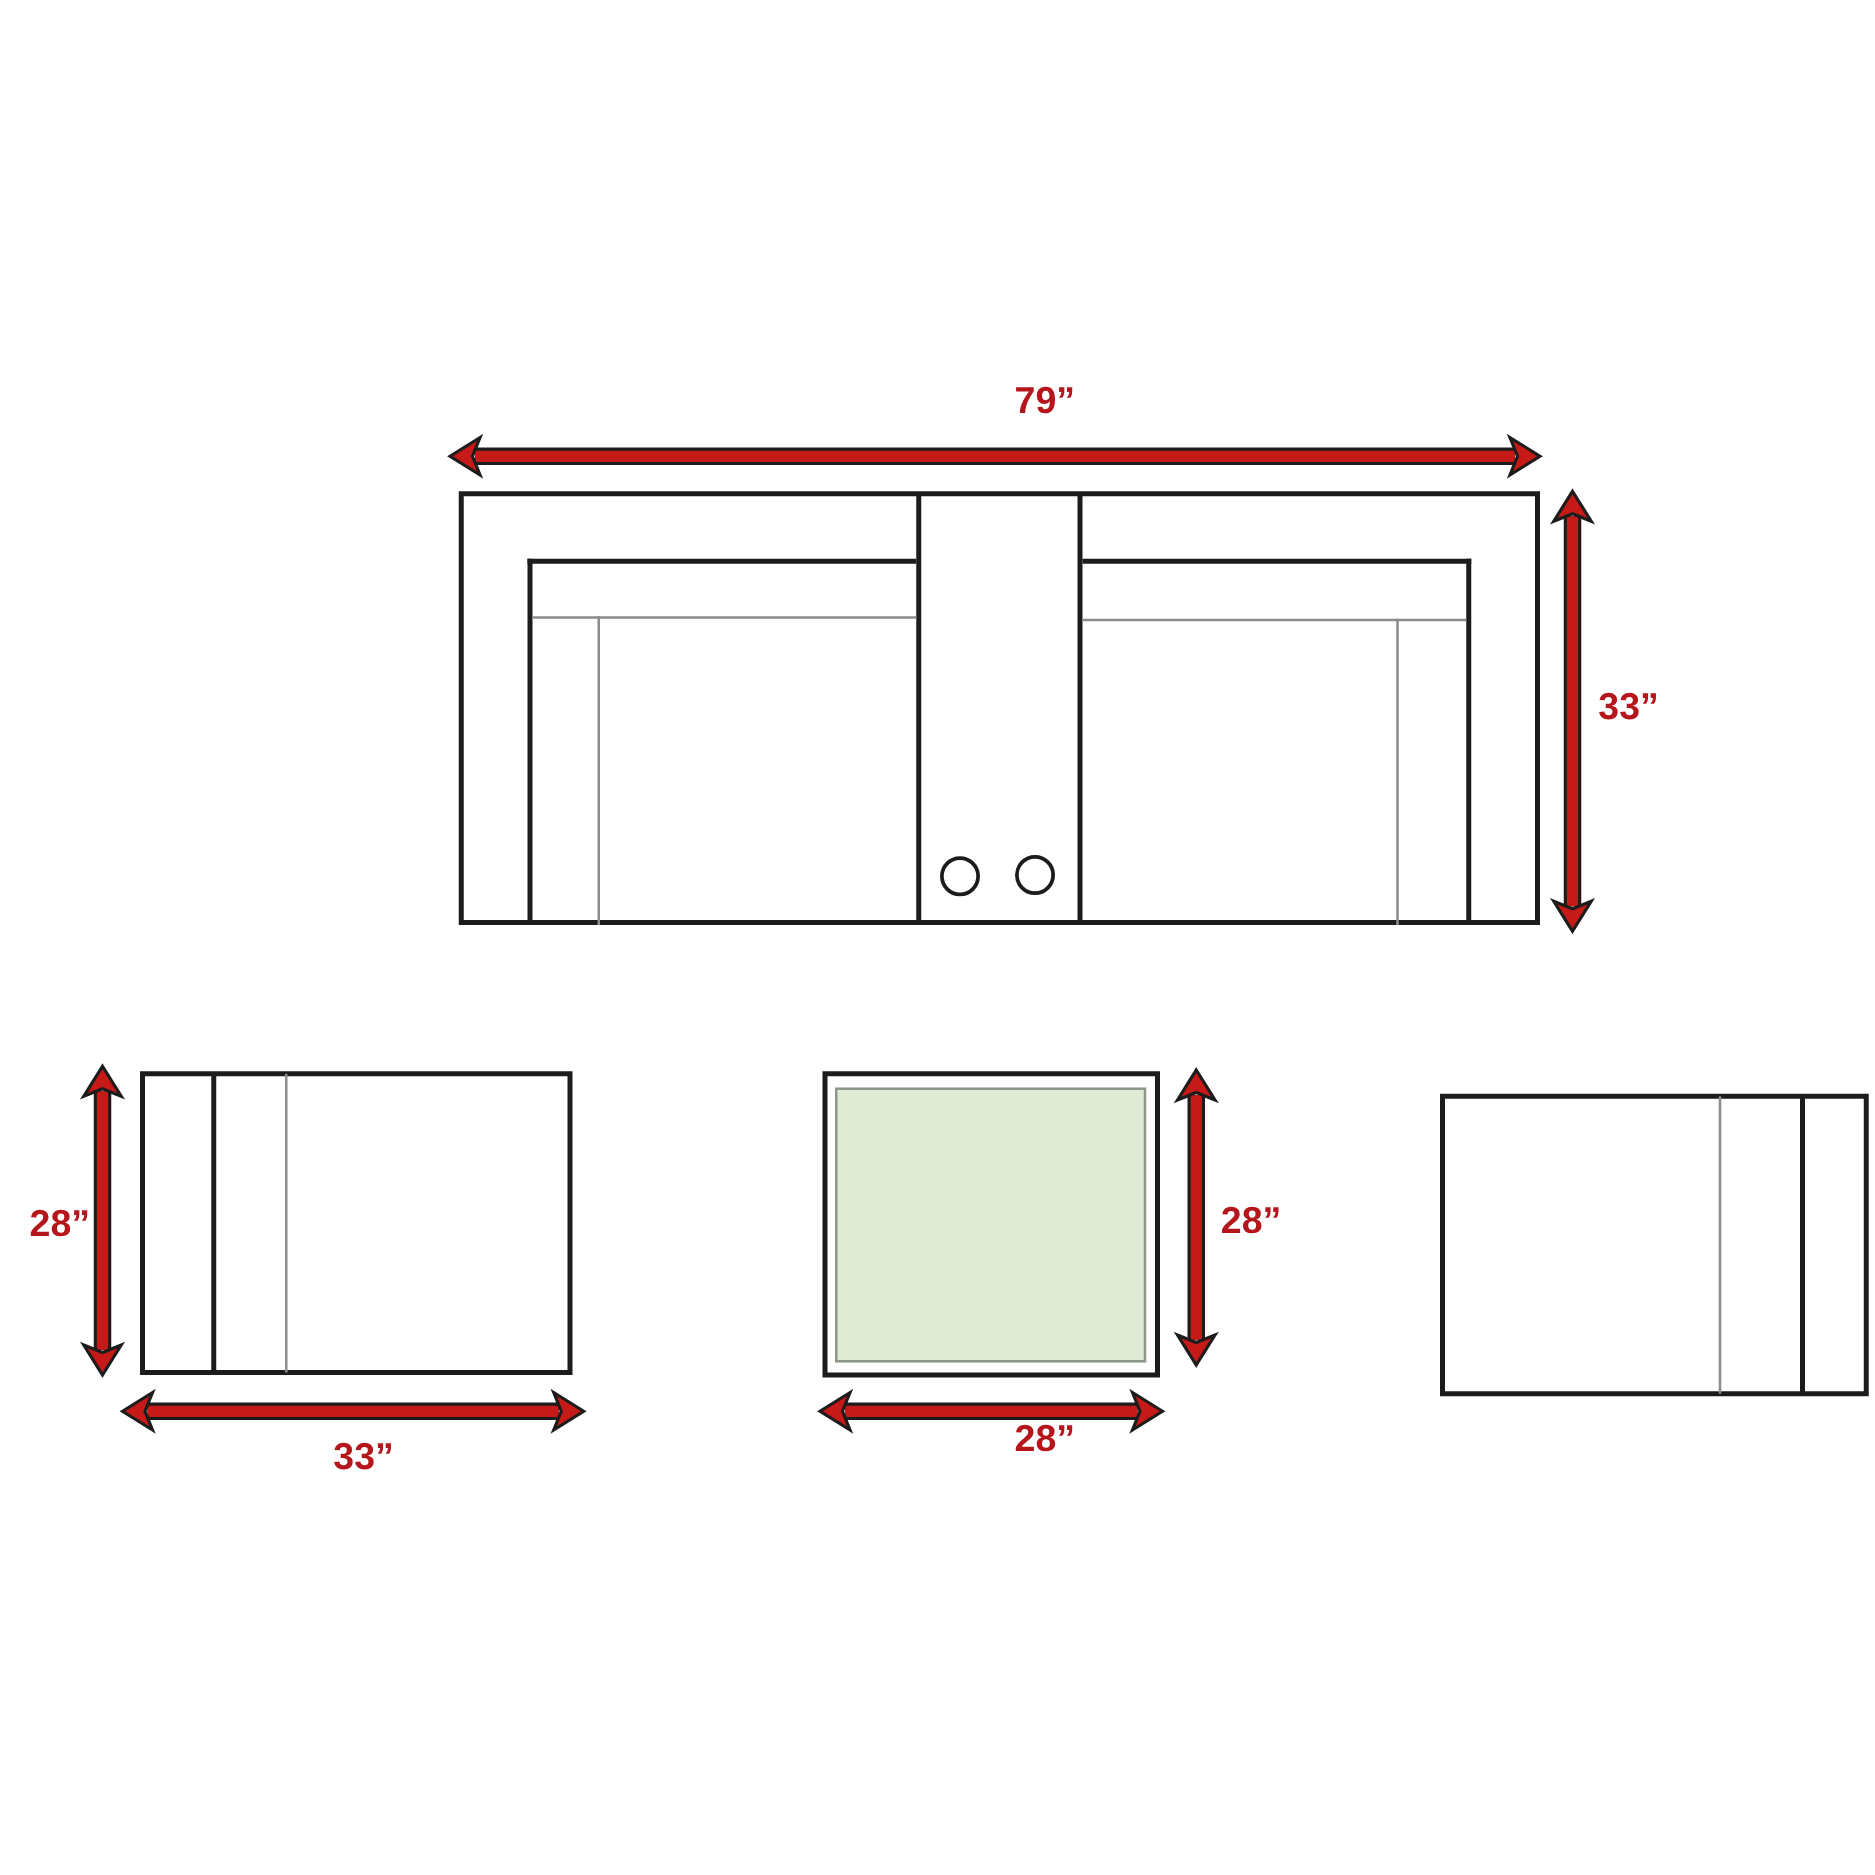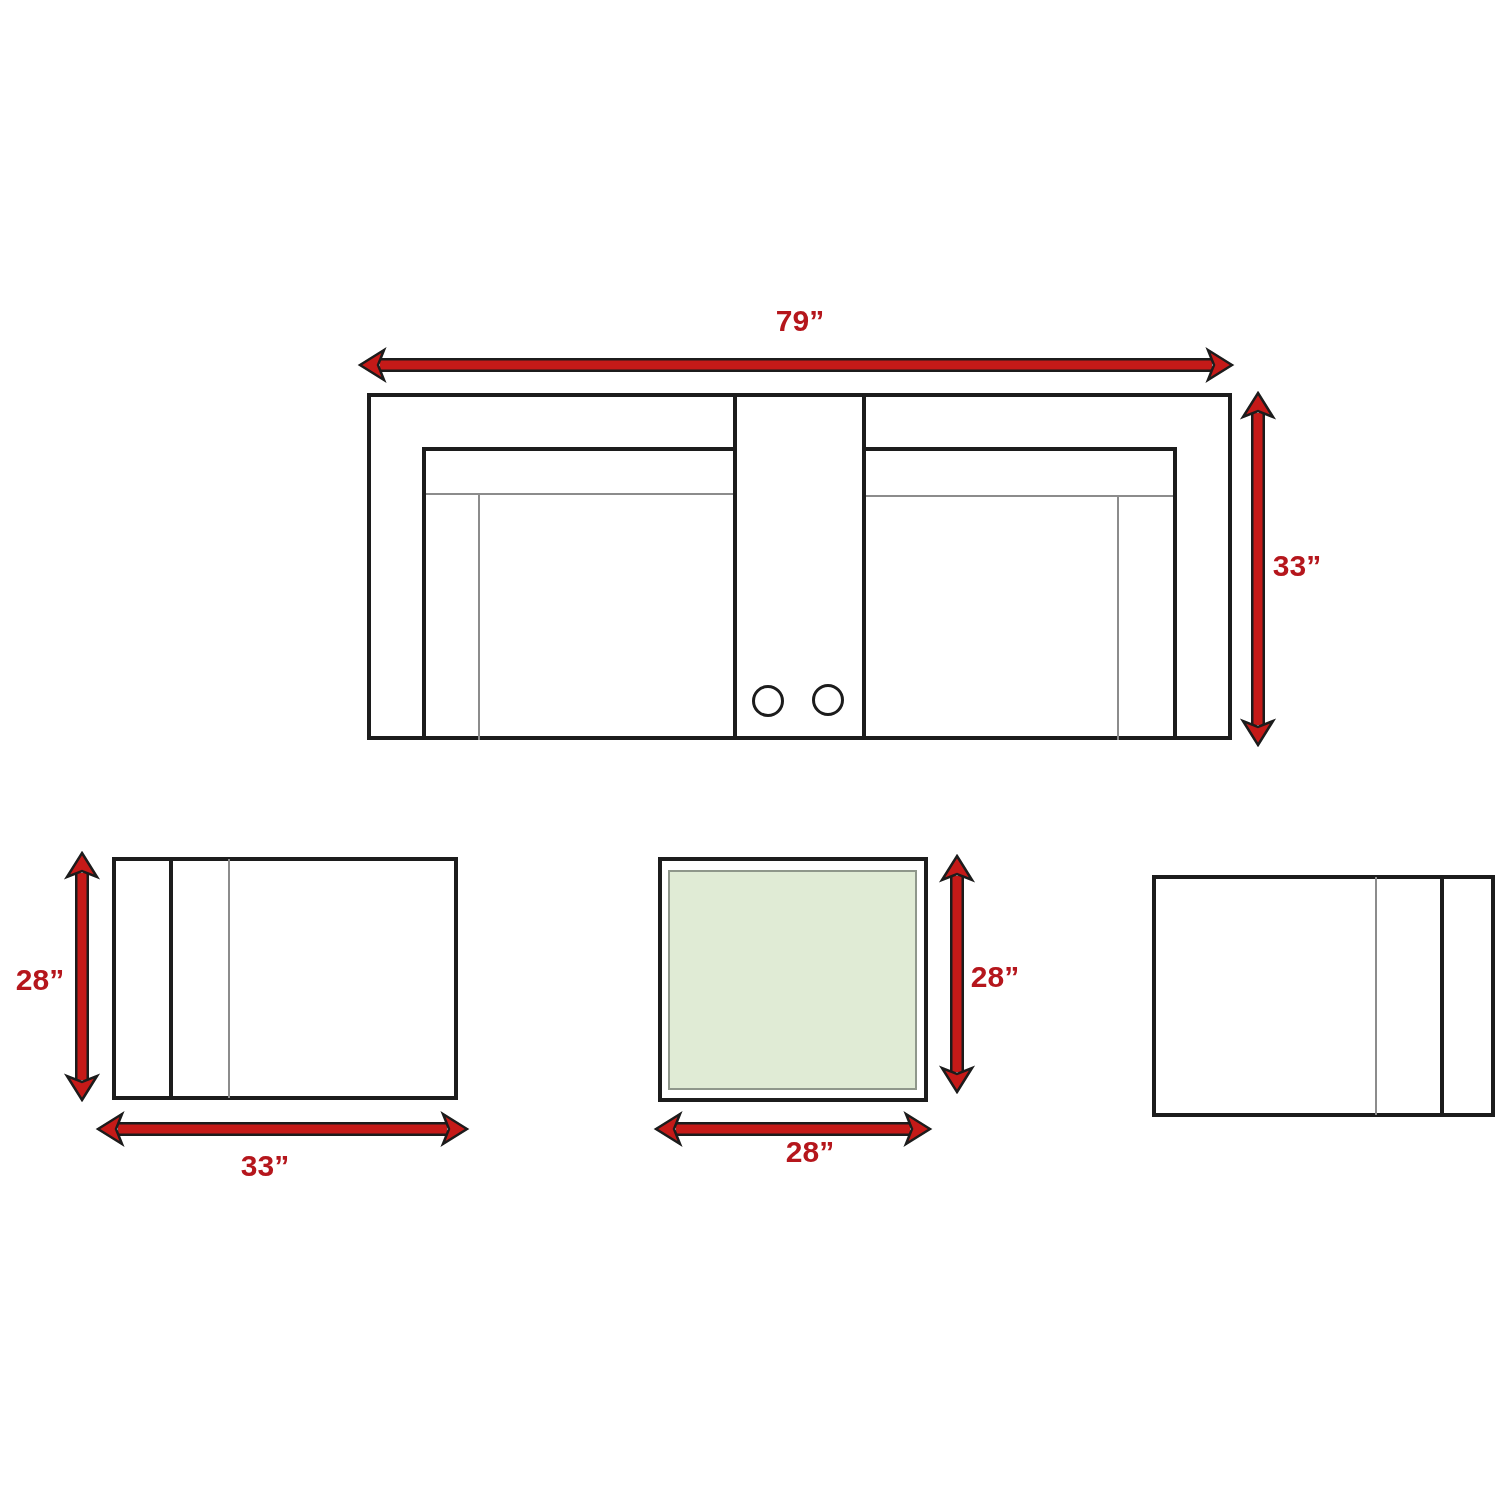--- a/index.html
+++ b/index.html
@@ -25,21 +25,21 @@
   .cup{
     position:absolute;width:32px;height:32px;box-sizing:border-box;
     border:3px solid var(--line-black,#1c1c1c);border-radius:50%;background:#fff;
   }
   .glass{
     position:absolute;box-sizing:border-box;
     border:2px solid var(--glass-border,#8f978b);
     background:var(--glass-green,#e0ebd5);
   }
   .dim-label{
-    position:absolute;height:36px;line-height:36px;text-align:center;
+    position:absolute;height:36px;line-height:36px;text-align:right;
     color:var(--label-red,#b5161c);font-weight:bold;font-size:30px;
     white-space:nowrap;
   }
   svg.arrow{position:absolute;overflow:visible;}
   .arrow-under{stroke:var(--line-black,#1c1c1c);stroke-width:14;fill:none;}
   .arrow-body{stroke:var(--arrow-red,#c51a18);stroke-width:9;fill:none;}
   .arrow-head{
     fill:var(--arrow-red,#c51a18);
     stroke:var(--line-black,#1c1c1c);stroke-width:2.5;stroke-linejoin:miter;
   }

